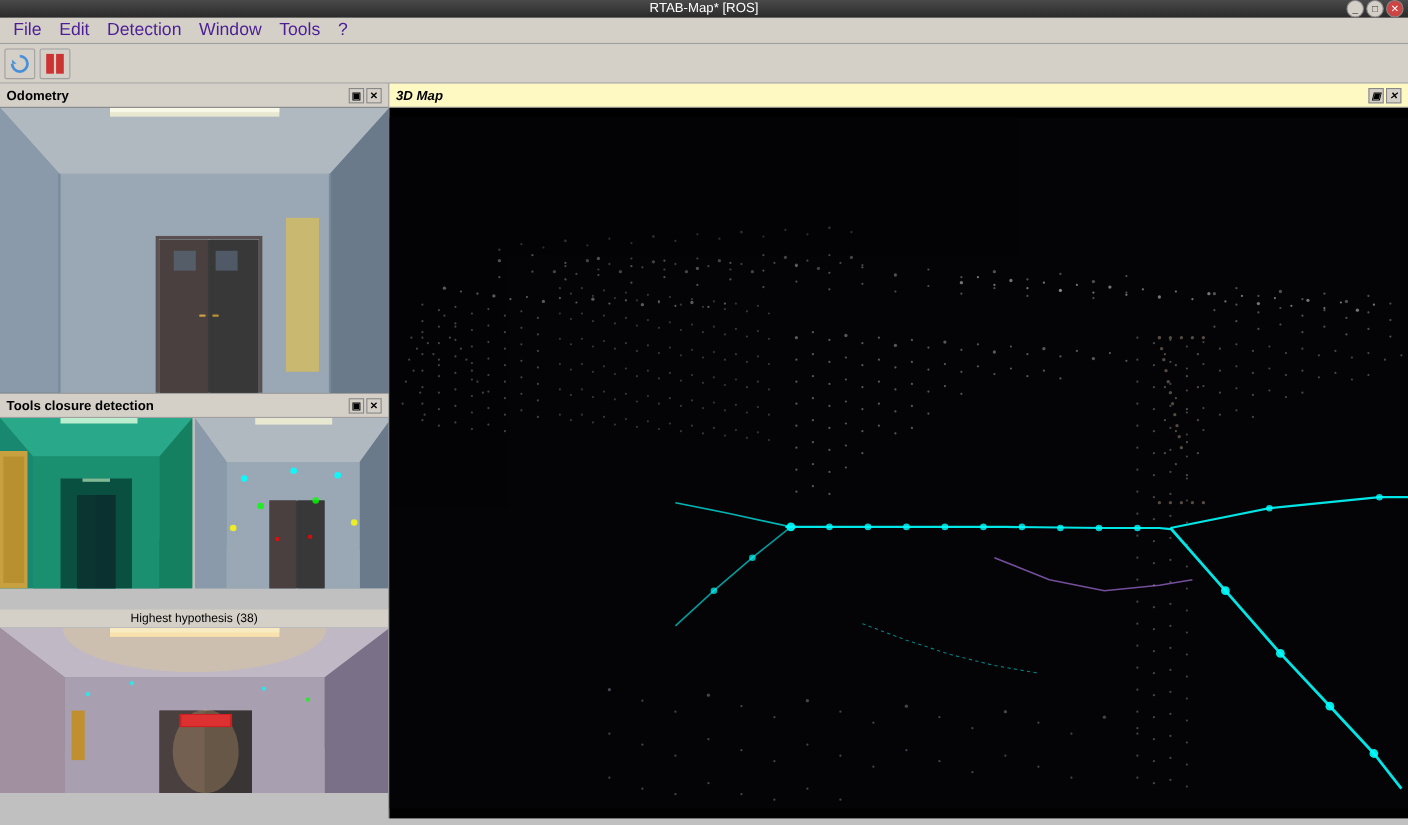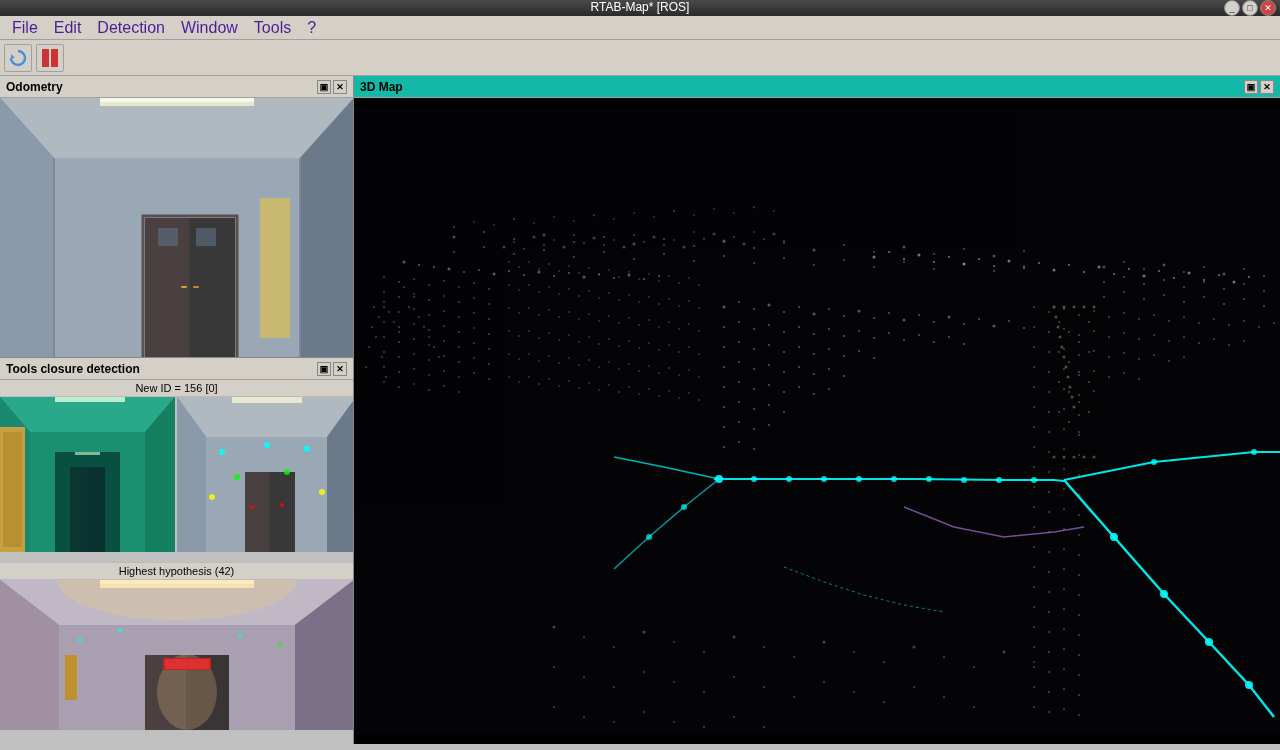--- a/index.html
+++ b/index.html
@@ -183,28 +183,29 @@
     }
 
     
     #map-panel {
       flex: 1;
       display: flex;
       flex-direction: column;
     }
     #map-header {
       height: 22px;
-      background: #14b8a6;
+      background: #fef9c3;
       border-bottom: 1px solid #a0a0a0;
       display: flex;
       align-items: center;
       justify-content: space-between;
       padding: 0 6px;
       font-size: 12px;
       font-weight: bold;
+      font-style: italic;
     }
     #map-canvas {
       flex: 1;
       background: #000;
       position: relative;
       overflow: hidden;
     }
 
     
     .pause-icon {
@@ -322,23 +323,20 @@
     <div id="loop-closure-panel">
       <div class="panel-header">
         <span>Tools closure detection</span>
         <div class="panel-header-controls">
           <div class="panel-ctrl-btn">▣</div>
           <div class="panel-ctrl-btn">✕</div>
         </div>
       </div>
       <div id="loop-closure-content">
 
-        <div class="lc-label">
-          <span>New ID = 156 [0]</span>
-        </div>
 
         <div class="lc-images" style="height:155px;">
           <div class="lc-image-container">
             
             <svg width="175" height="155" viewBox="0 0 175 155" xmlns="http://www.w3.org/2000/svg">
               <rect x="0" y="0" width="175" height="155" fill="#1a8a6a"></rect>
 
               <polygon points="0,0 175,0 145,35 30,35" fill="#2aa88a"></polygon>
 
               <polygon points="0,0 30,35 30,155 0,155" fill="#188870"></polygon>
@@ -392,21 +390,21 @@
               <circle cx="110" cy="75" r="3" fill="lime" opacity="0.8"></circle>
               <circle cx="35" cy="100" r="3" fill="yellow" opacity="0.8"></circle>
               <circle cx="145" cy="95" r="3" fill="yellow" opacity="0.8"></circle>
               <circle cx="75" cy="110" r="2" fill="red" opacity="0.8"></circle>
               <circle cx="105" cy="108" r="2" fill="red" opacity="0.8"></circle>
             </svg>
           </div>
         </div>
 
         <div class="lc-label" style="border-top: 1px solid #bbb; border-bottom: 1px solid #bbb;">
-          <span>Highest hypothesis (42)</span>
+          <span>Highest hypothesis (38)</span>
         </div>
 
         <div style="flex:1; overflow:hidden;">
           <svg width="354" height="150" viewBox="0 0 354 150" xmlns="http://www.w3.org/2000/svg">
 
             <rect x="0" y="0" width="354" height="150" fill="#8a8090"></rect>
 
             <polygon points="0,0 354,0 295,45 59,45" fill="#c0b8c5"></polygon>
 
             <polygon points="0,0 59,45 59,150 0,150" fill="#a090a0"></polygon>

